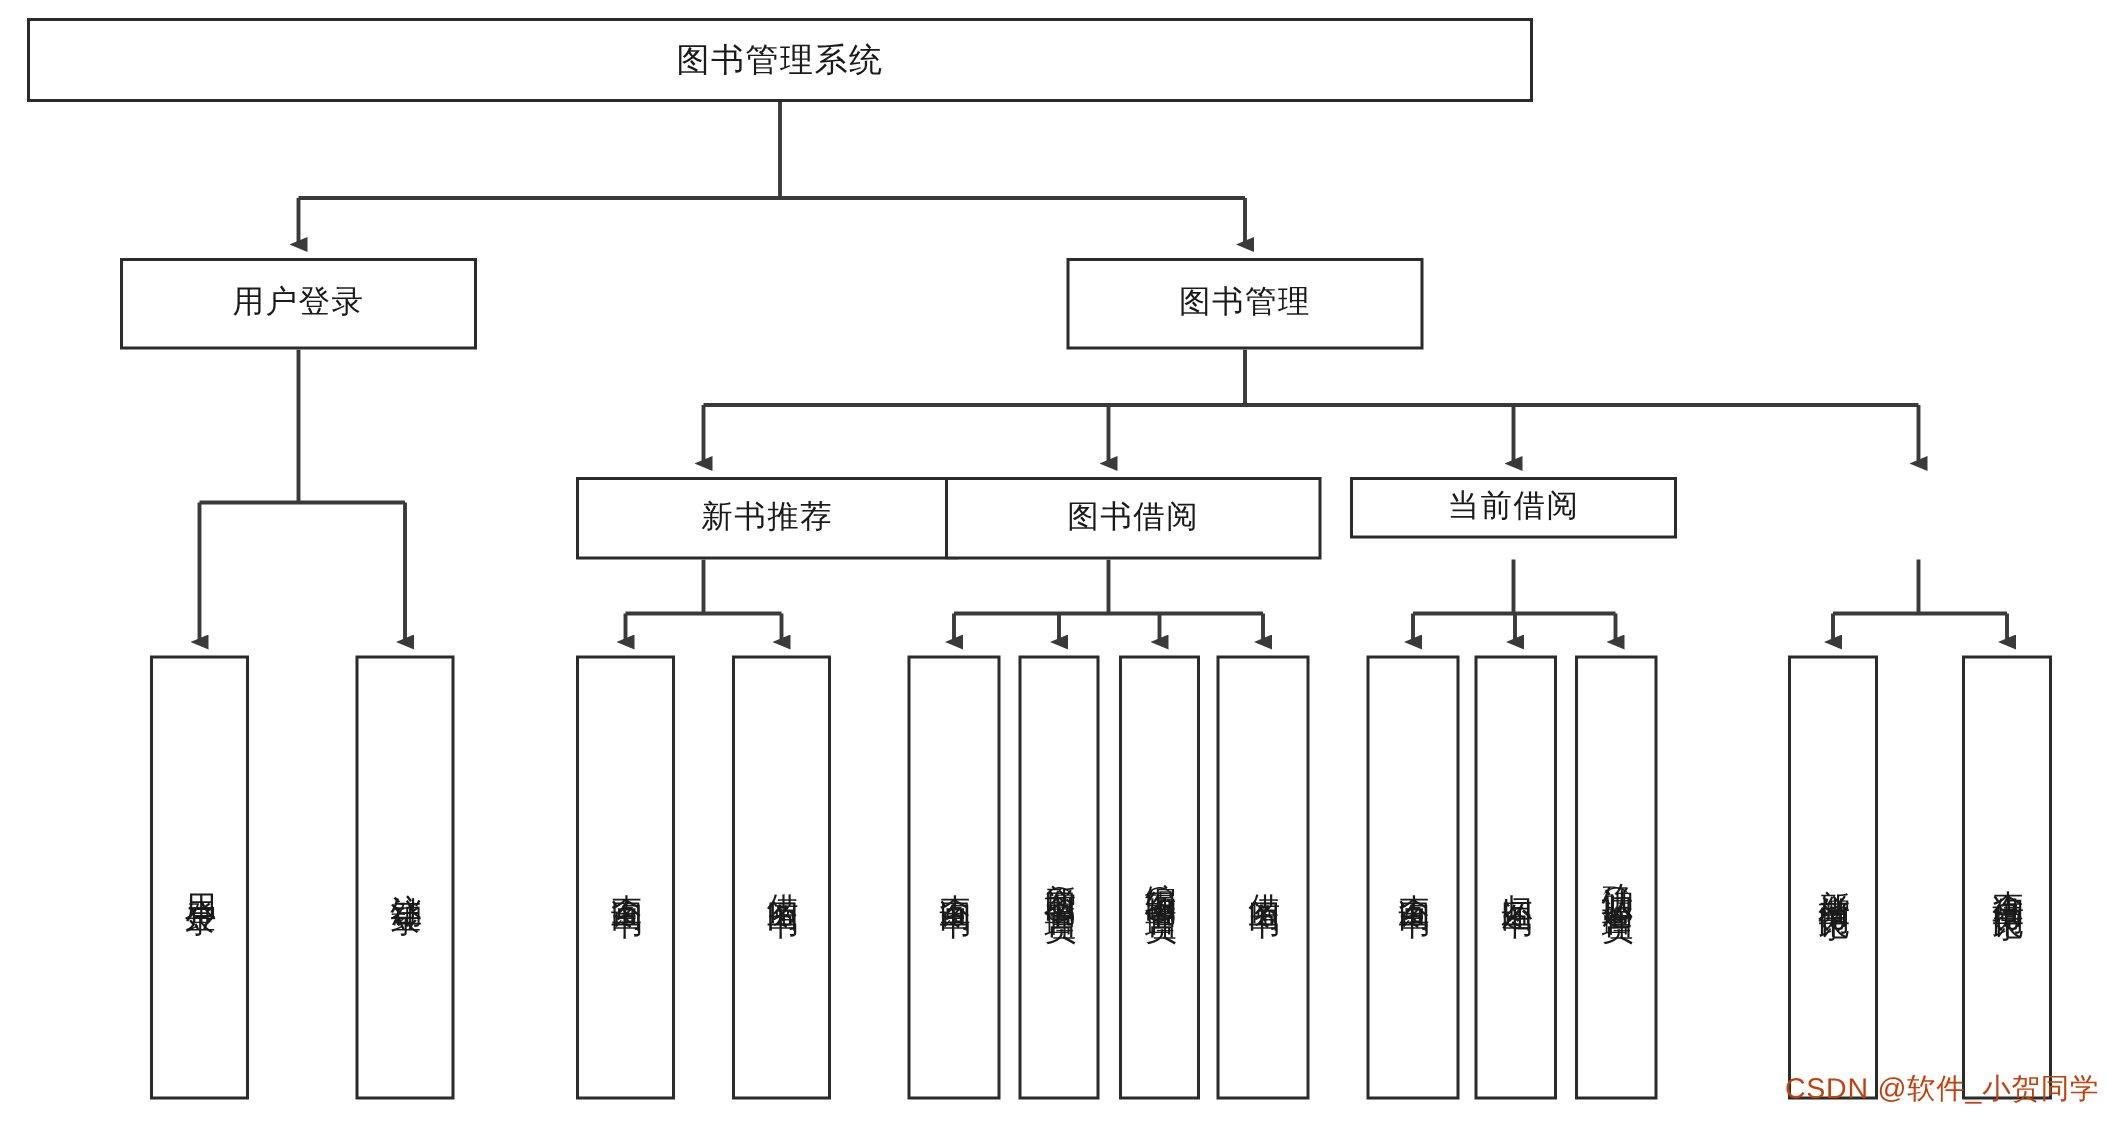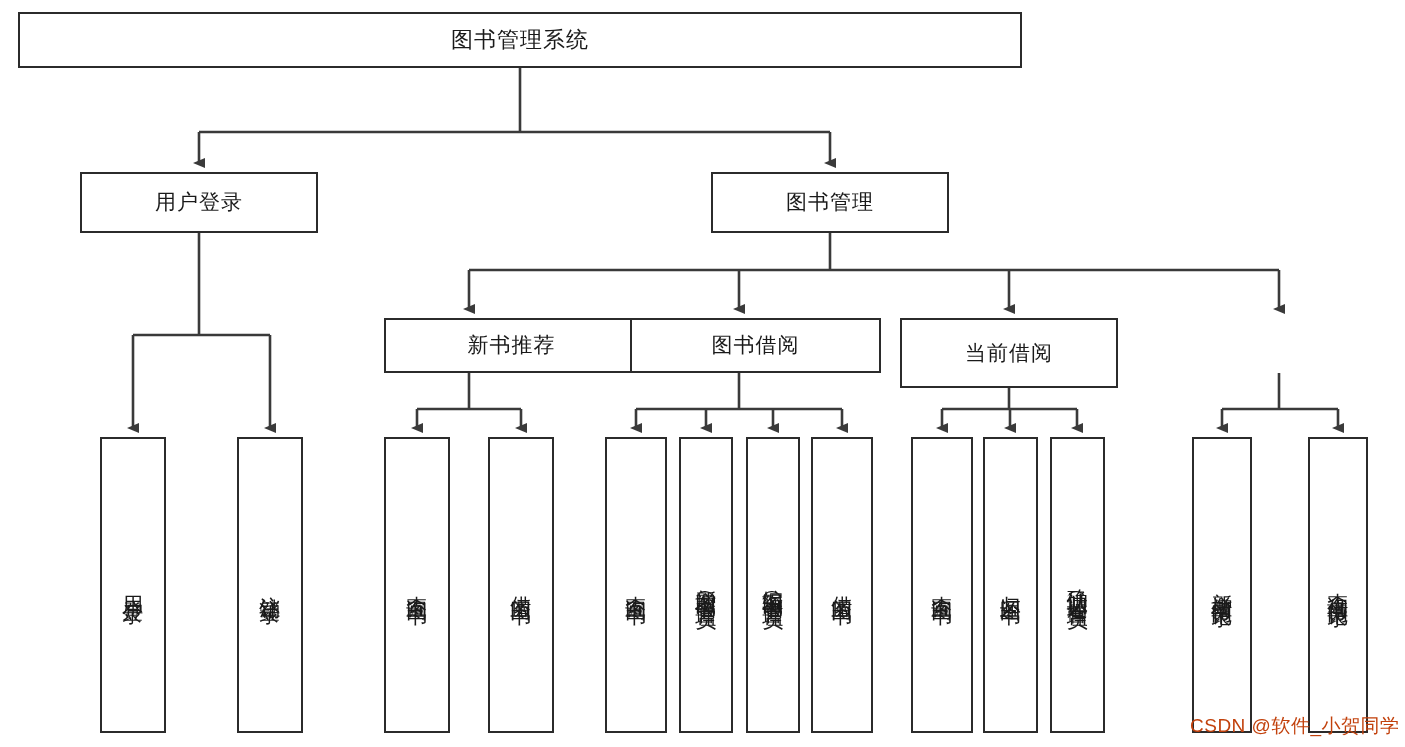--- a/index.html
+++ b/index.html
@@ -144,21 +144,21 @@
   </div>
 
   <div class="node horiz" style="left:360px; top:318px; width:255px; height:55px;margin-left:24px;">
     <span class="node-label">新书推荐</span>
   </div>
 
   <div class="node horiz" style="left:630px; top:318px; width:251px; height:55px;">
     <span class="node-label">图书借阅</span>
   </div>
 
-  <div class="node horiz" style="left:900px; top:318px; width:218px; height:70px;">
+  <div class="node horiz" style="left:900px; top:318px; width:218px; height:41px;">
     <span class="node-label">当前借阅</span>
   </div>
 
 
   <div class="node vert" style="left:100px; top:437px; width:66px; height:296px;">
     <span class="node-label">用户登录</span>
   </div>
 
   <div class="node vert" style="left:237px; top:437px; width:66px; height:296px;">
     <span class="node-label">注销登录</span>

